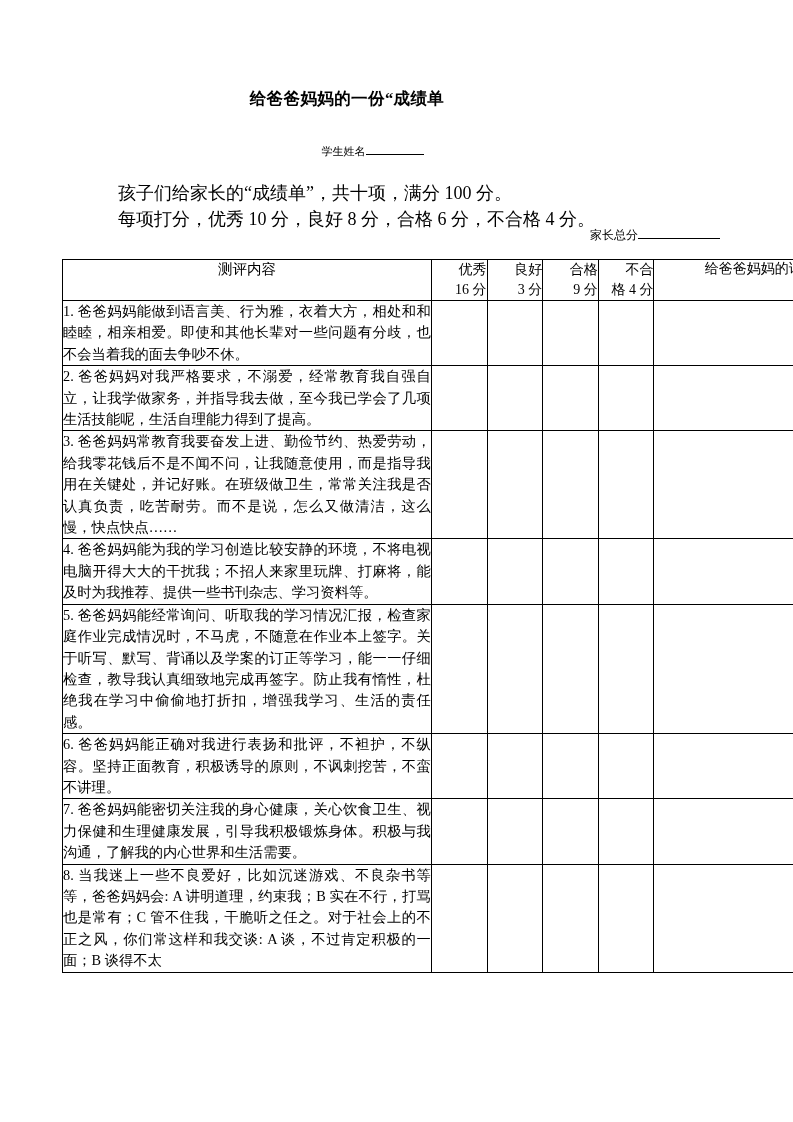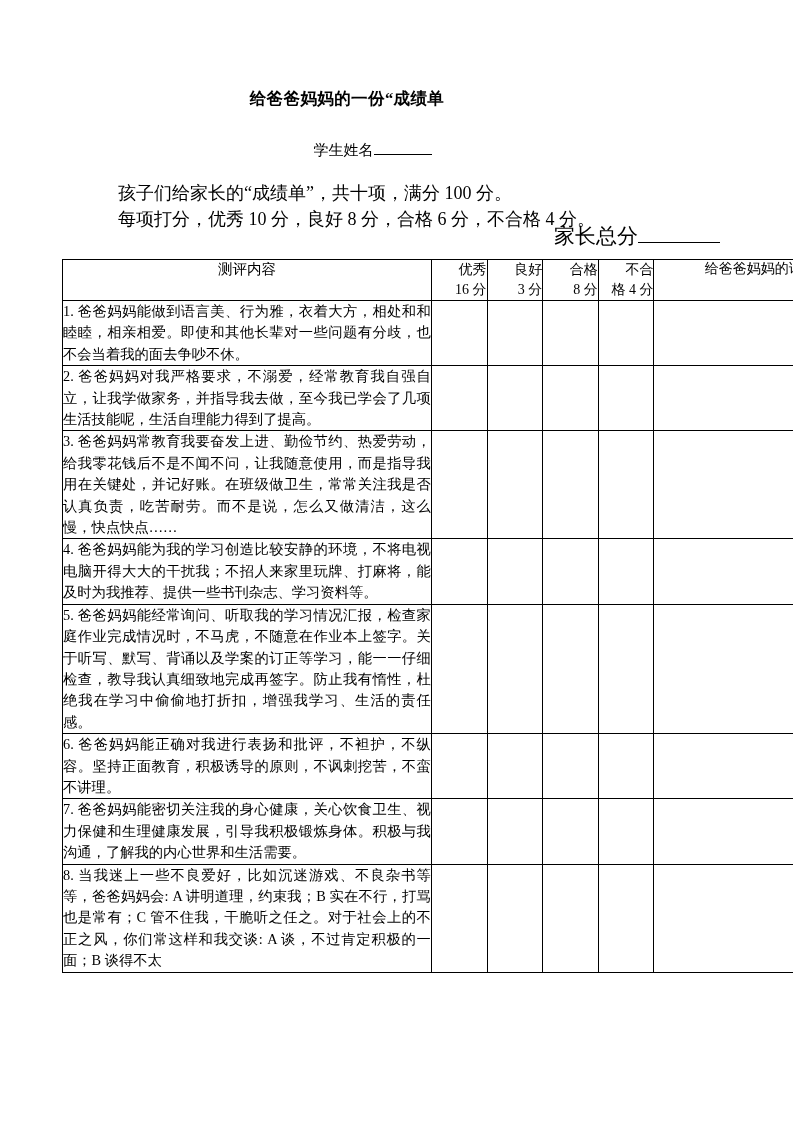--- a/index.html
+++ b/index.html
@@ -31,21 +31,21 @@
     font-weight: bold;
     letter-spacing: 0.4px;
     font-family: "Liberation Serif", "DejaVu Serif", serif;
   }
   .student-line {
     position: absolute;
     left: 0;
     top: 138px;
     width: 793px;
     text-align: center;
-    font-size: 15px;
+    font-size: 11px;
     padding-right: 48px;
     box-sizing: border-box;
     font-family: Liberation Mono, monospace;
   }
   .blank-underline {
     display: inline-block;
     border-bottom: 1.4px solid #000;
     vertical-align: baseline;
   }
   .u-short { width: 58px; height: 16px; }
@@ -61,21 +61,21 @@
   .intro div { white-space: nowrap; }
 
   .parent-total {
     position: absolute;
     left: 0;
     top: 222px;
     width: 793px;
     text-align: right;
     padding-right: 73px;
     box-sizing: border-box;
-    font-size: 21px;
+    font-size: 12px;
   }
 
   table.grade-table {
     position: absolute;
     left: 62px;
     top: 259px;
     width: 792px;
     border-collapse: collapse;
     table-layout: fixed;
     font-size: 14px;
@@ -155,21 +155,21 @@
         <th class="hdr-score">
           <span>优秀</span>
           <span>16 分</span>
         </th>
         <th class="hdr-score">
           <span>良好</span>
           <span>3 分</span>
         </th>
         <th class="hdr-score">
           <span>合格</span>
-          <span>8 分</span>
+          <span>9 分</span>
         </th>
         <th class="hdr-score">
           <span>不合</span>
           <span>格 4 分</span>
         </th>
         <th class="hdr-note">给爸爸妈妈的话</th>
       </tr>
     </thead>
     <tbody>
       <tr>

